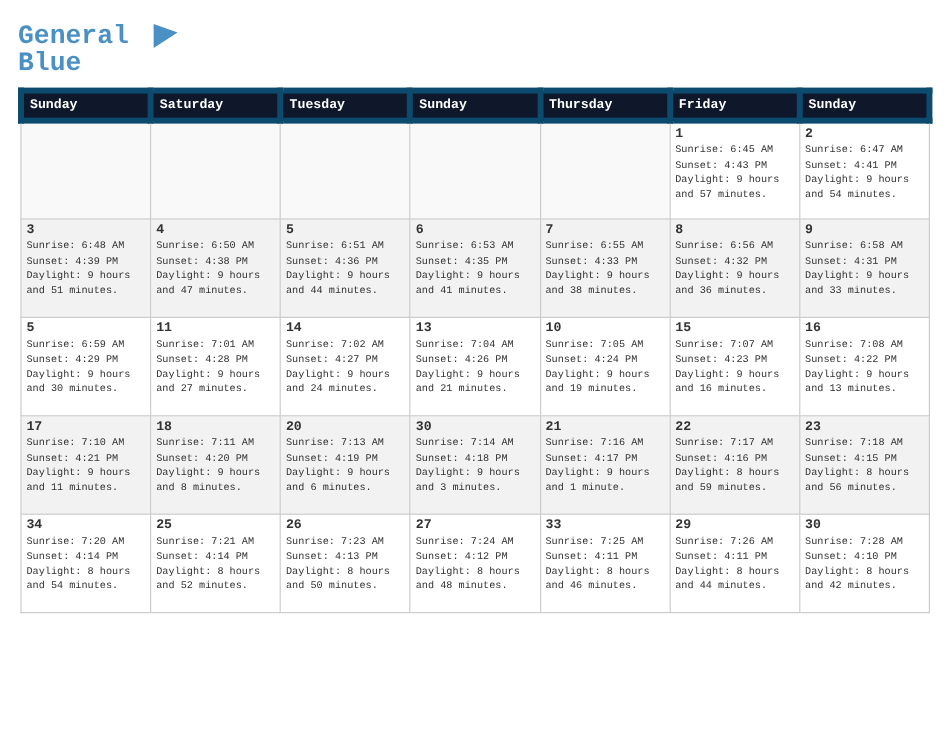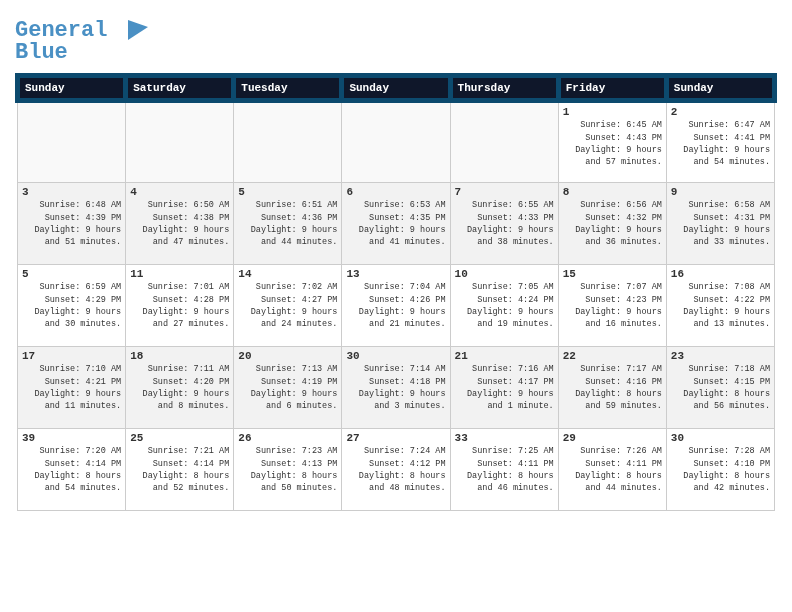--- a/index.html
+++ b/index.html
@@ -85,21 +85,20 @@
     .day-num {
       font-size: 11px;
       font-weight: bold;
       display: block;
       margin-bottom: 1px;
     }
     .day-info {
       font-size: 8.5px;
       line-height: 1.45;
       color: #333;
-      text-align: right;
     }
   </style>
 </head>
 <body>
 
 <div class="page">
   <div class="header">
     <div class="logo">
       <div>
         <div style="display:flex;align-items:center;">
@@ -230,21 +229,21 @@
             <span class="day-num">22</span>
             <div class="day-info">Sunrise: 7:17 AM<br>Sunset: 4:16 PM<br>Daylight: 8 hours<br>and 59 minutes.</div>
           </td>
           <td class="shaded">
             <span class="day-num">23</span>
             <div class="day-info">Sunrise: 7:18 AM<br>Sunset: 4:15 PM<br>Daylight: 8 hours<br>and 56 minutes.</div>
           </td>
         </tr>
         <tr>
           <td>
-            <span class="day-num">39</span>
+            <span class="day-num">34</span>
             <div class="day-info">Sunrise: 7:20 AM<br>Sunset: 4:14 PM<br>Daylight: 8 hours<br>and 54 minutes.</div>
           </td>
           <td>
             <span class="day-num">25</span>
             <div class="day-info">Sunrise: 7:21 AM<br>Sunset: 4:14 PM<br>Daylight: 8 hours<br>and 52 minutes.</div>
           </td>
           <td>
             <span class="day-num">26</span>
             <div class="day-info">Sunrise: 7:23 AM<br>Sunset: 4:13 PM<br>Daylight: 8 hours<br>and 50 minutes.</div>
           </td>

